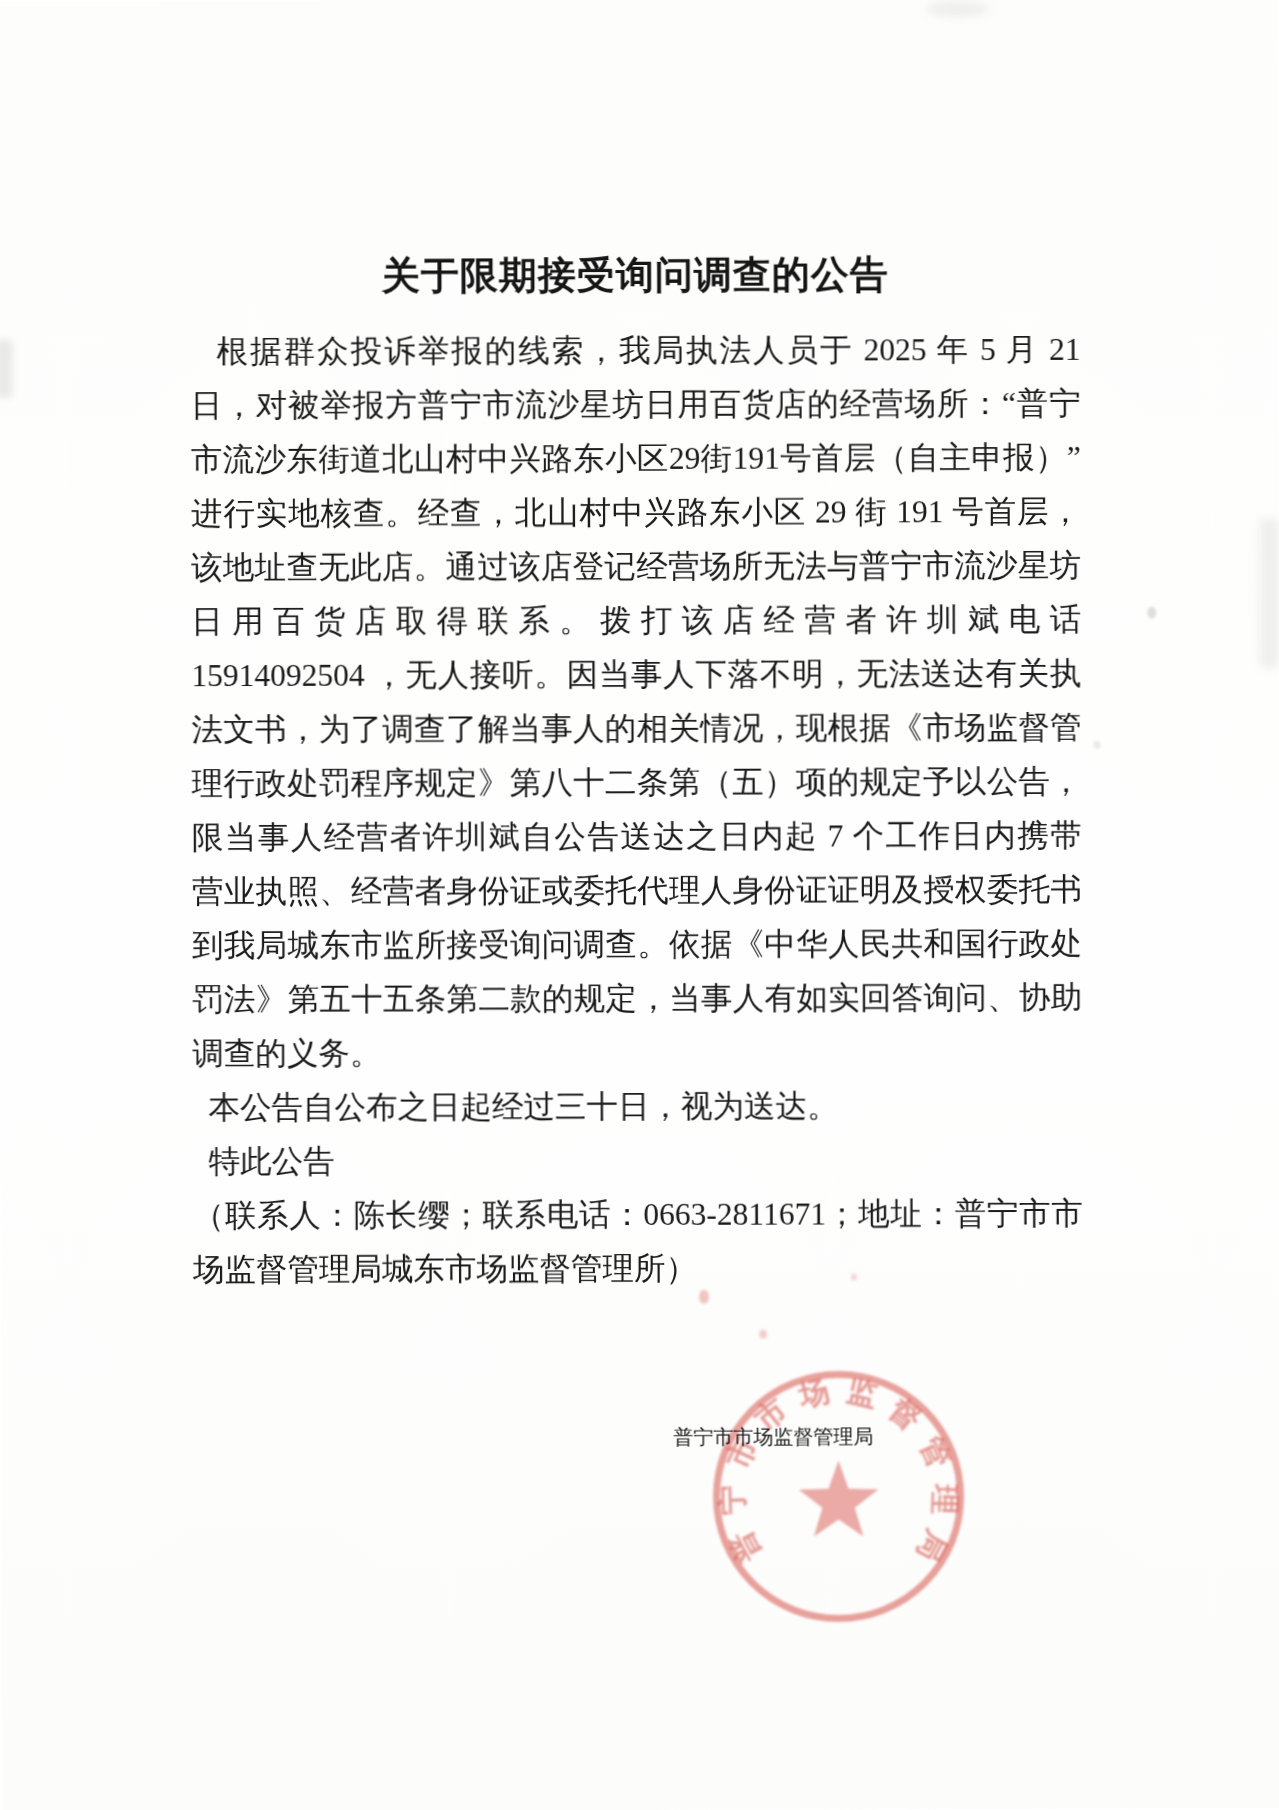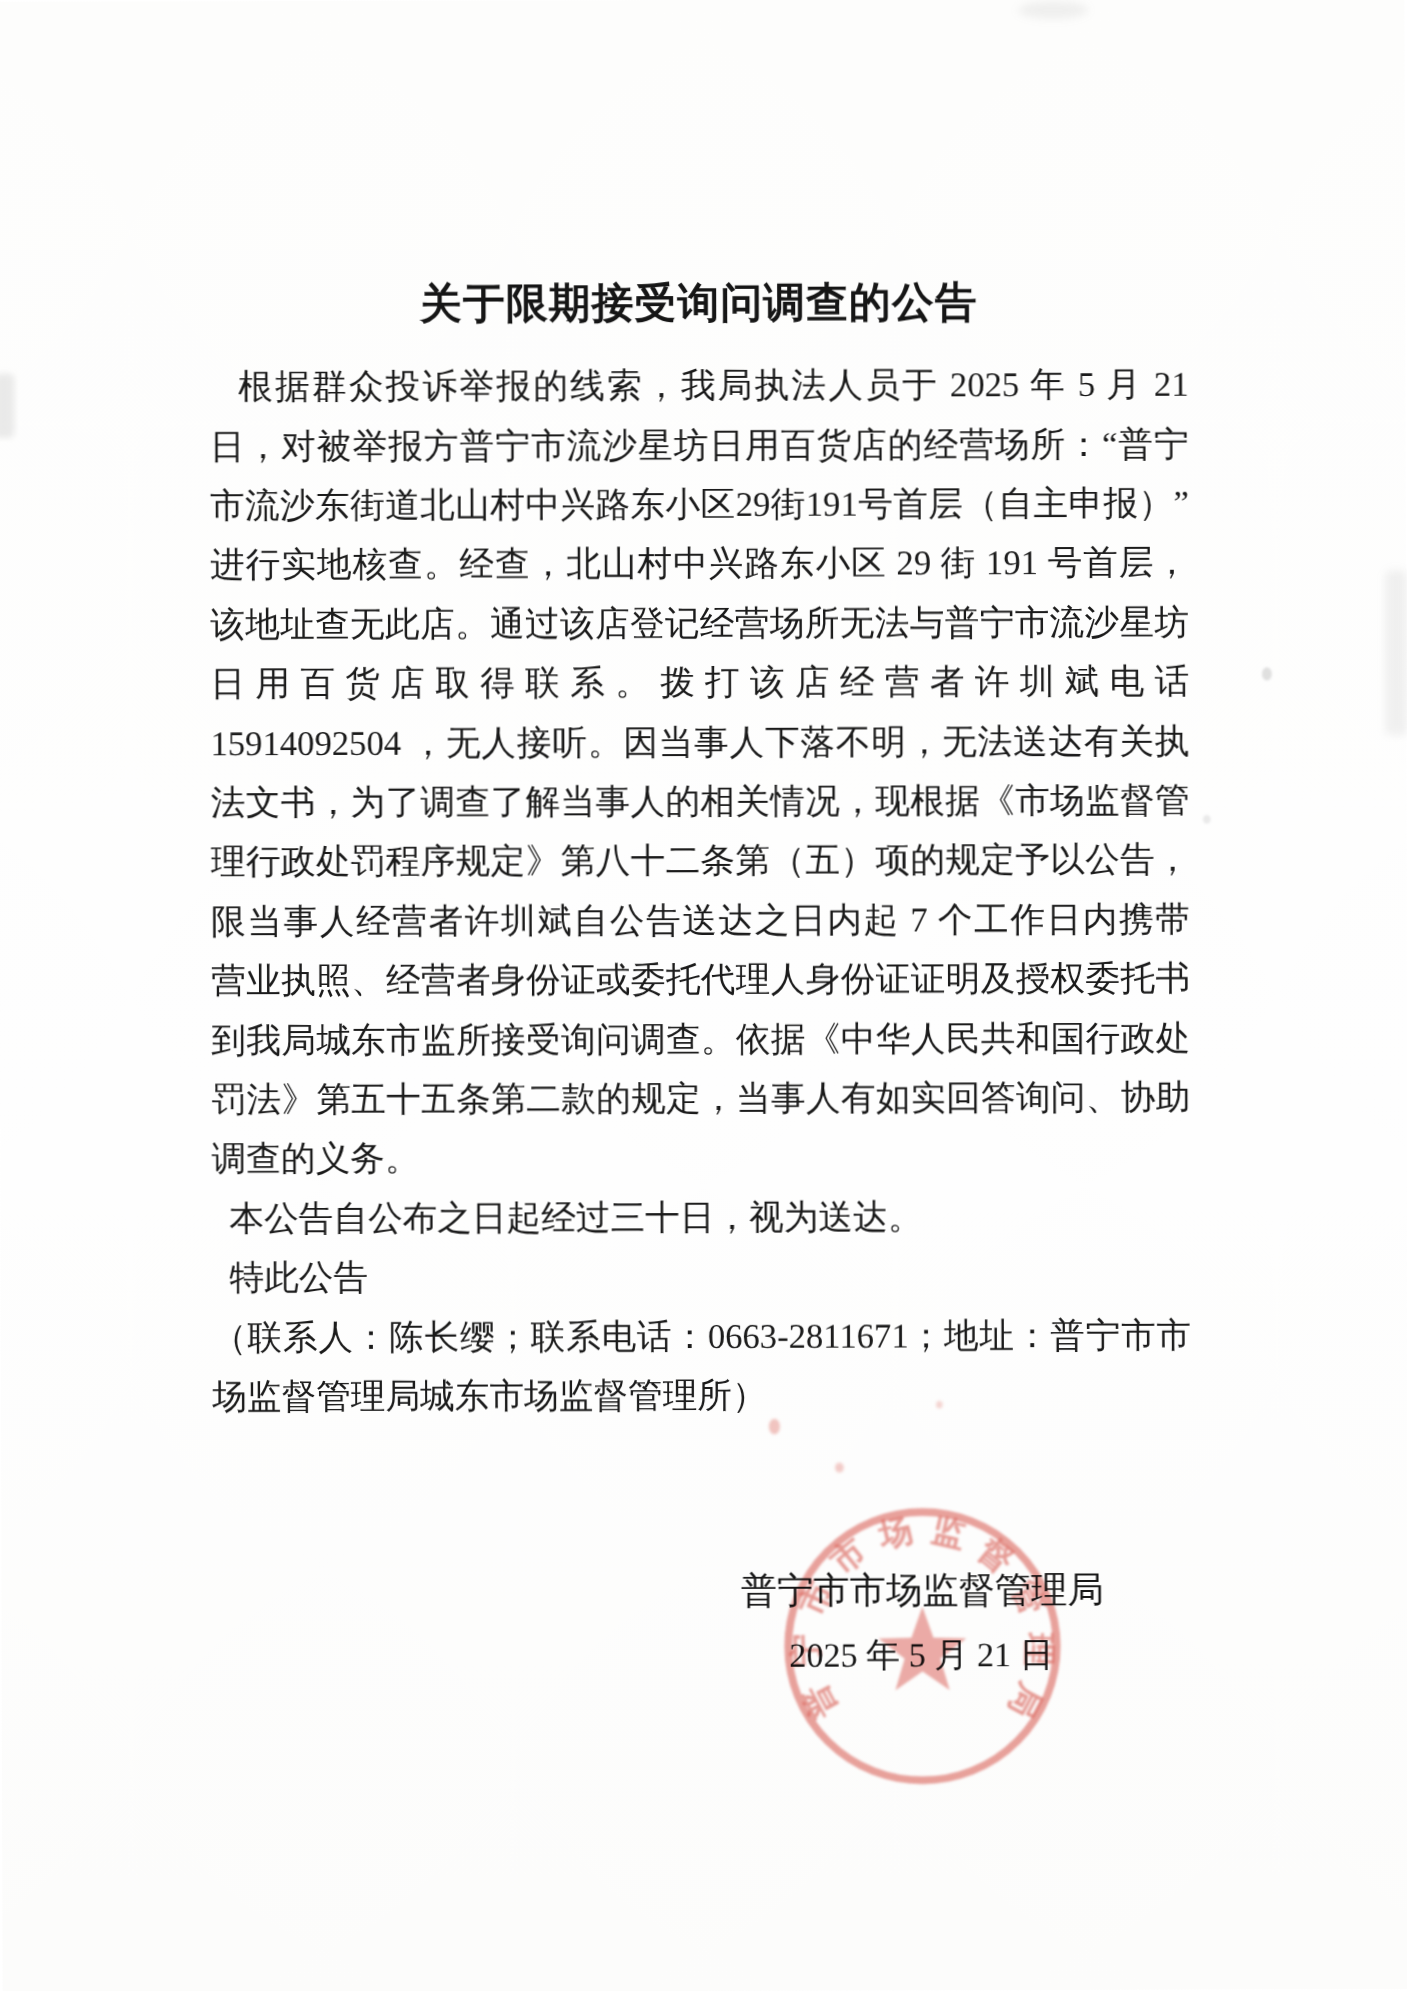--- a/index.html
+++ b/index.html
@@ -38,21 +38,21 @@
     white-space:pre-wrap;
   }
   .jf{
     text-align:justify;
     text-align-last:justify;
     text-justify:inter-character;
   }
   .issuer{
     position:absolute;
     left:672px;top:1424px;
-    font-size:33px;
+    font-size:20px;
     letter-spacing:0px;
     color:#171717;
     z-index:3;
   }
   .issue-date{
     position:absolute;
     left:716px;top:1484px;
     font-size:31px;
     color:#171717;
     z-index:3;
@@ -120,21 +120,20 @@
         <text x="0" y="0" transform="translate(191.84777287027617,56.746727097539434) rotate(39.333333333333314)" text-anchor="middle" font-size="30" font-weight="bold" fill="#d8544a" opacity="0.68">督</text>
         <text x="0" y="0" transform="translate(218.39484233275007,91.2741704475066) rotate(65.55555555555554)" text-anchor="middle" font-size="30" font-weight="bold" fill="#d8544a" opacity="0.68">管</text>
         <text x="0" y="0" transform="translate(226.95379211657132,133.97821732749958) rotate(91.77777777777777)" text-anchor="middle" font-size="30" font-weight="bold" fill="#d8544a" opacity="0.68">理</text>
         <text x="0" y="0" transform="translate(215.76296891445702,176.0692700274455) rotate(118)" text-anchor="middle" font-size="30" font-weight="bold" fill="#d8544a" opacity="0.68">局</text>
         <polygon points="131.0,95.0 141.0,123.2 170.9,124.0 147.2,142.3 155.7,171.0 131.0,154.0 106.3,171.0 114.8,142.3 91.1,124.0 121.0,123.2" fill="#d8544a" opacity="0.55"></polygon>
       </svg>
   </div>
 
   <div class="issuer">普宁市市场监督管理局</div>
 
-  <div class="issue-date">2025 年 5 月 21 日</div>
 
   <div class="smudge sm-top"></div>
   <div class="smudge sm-left"></div>
   <div class="smudge sm-right"></div>
   <div class="smudge sm-dot1"></div>
   <div class="smudge sm-dot2"></div>
   <div class="smudge sm-red1"></div>
   <div class="smudge sm-red2"></div>
   <div class="smudge sm-red3"></div>
 </div>

